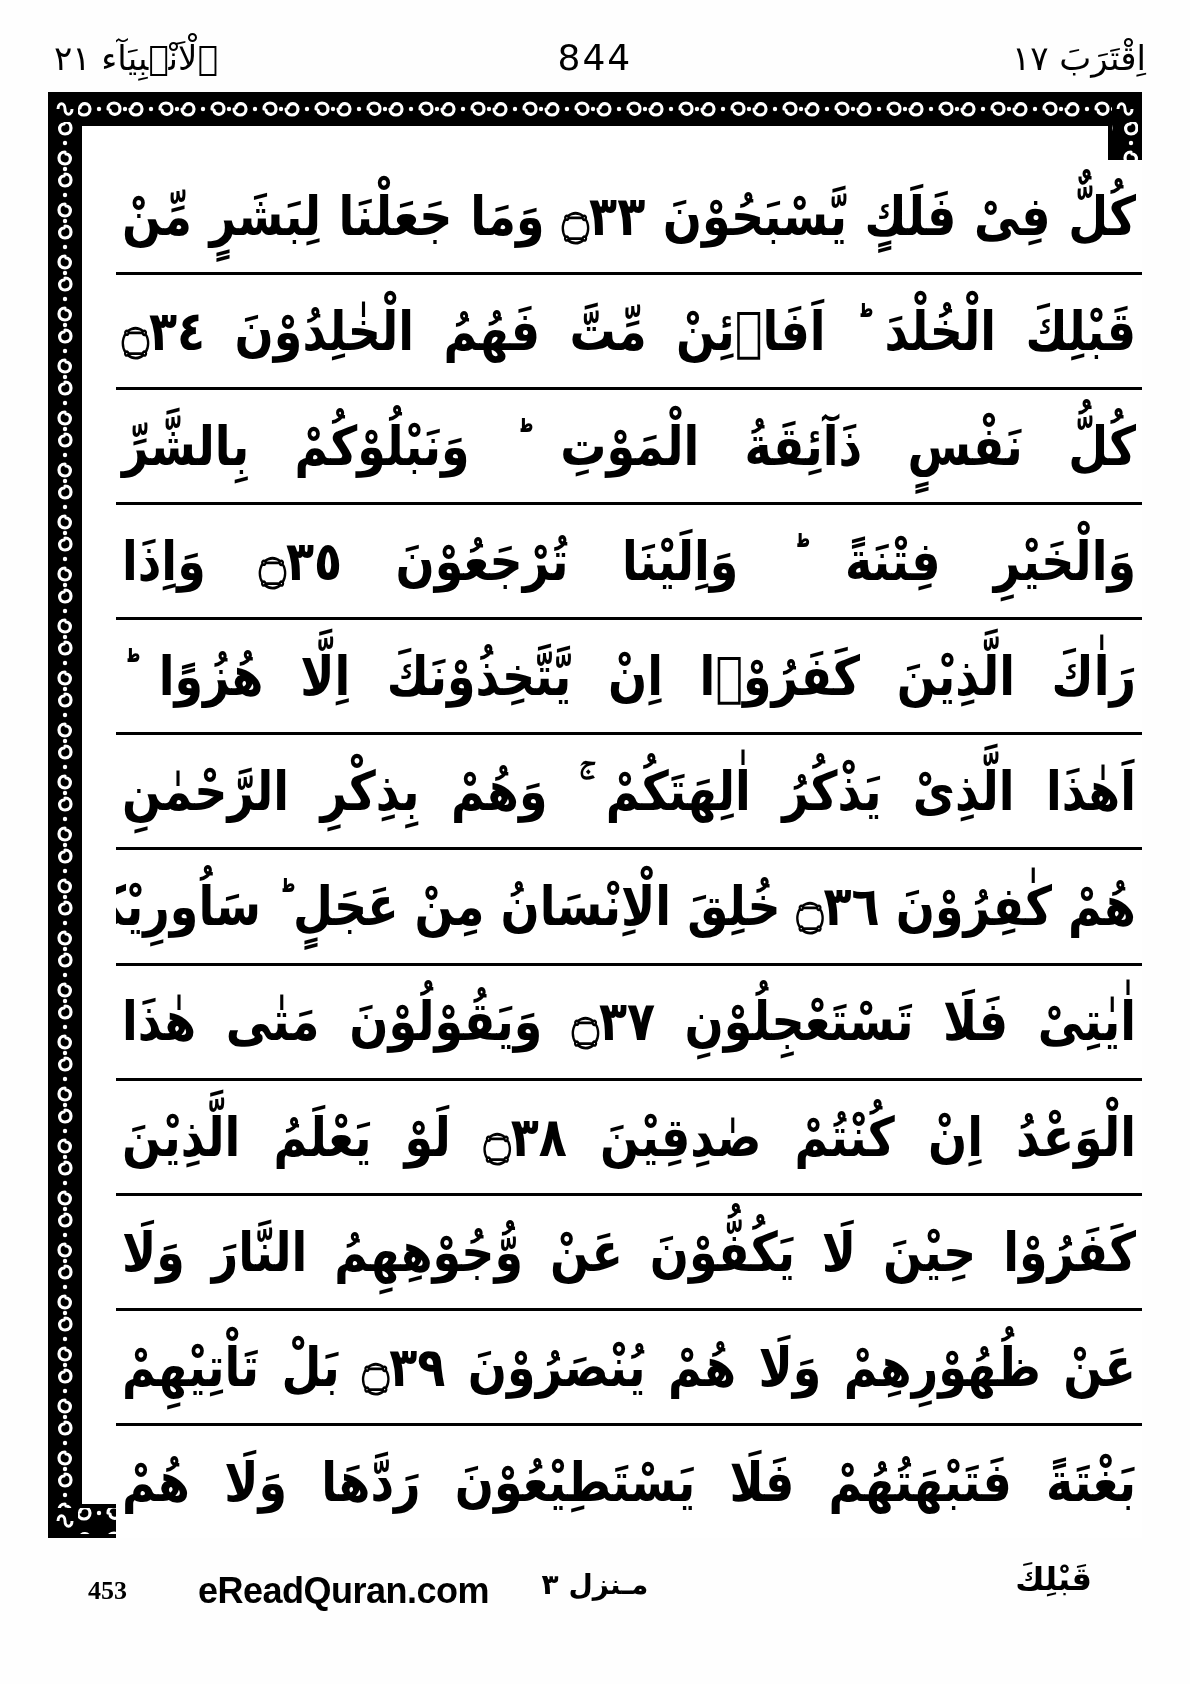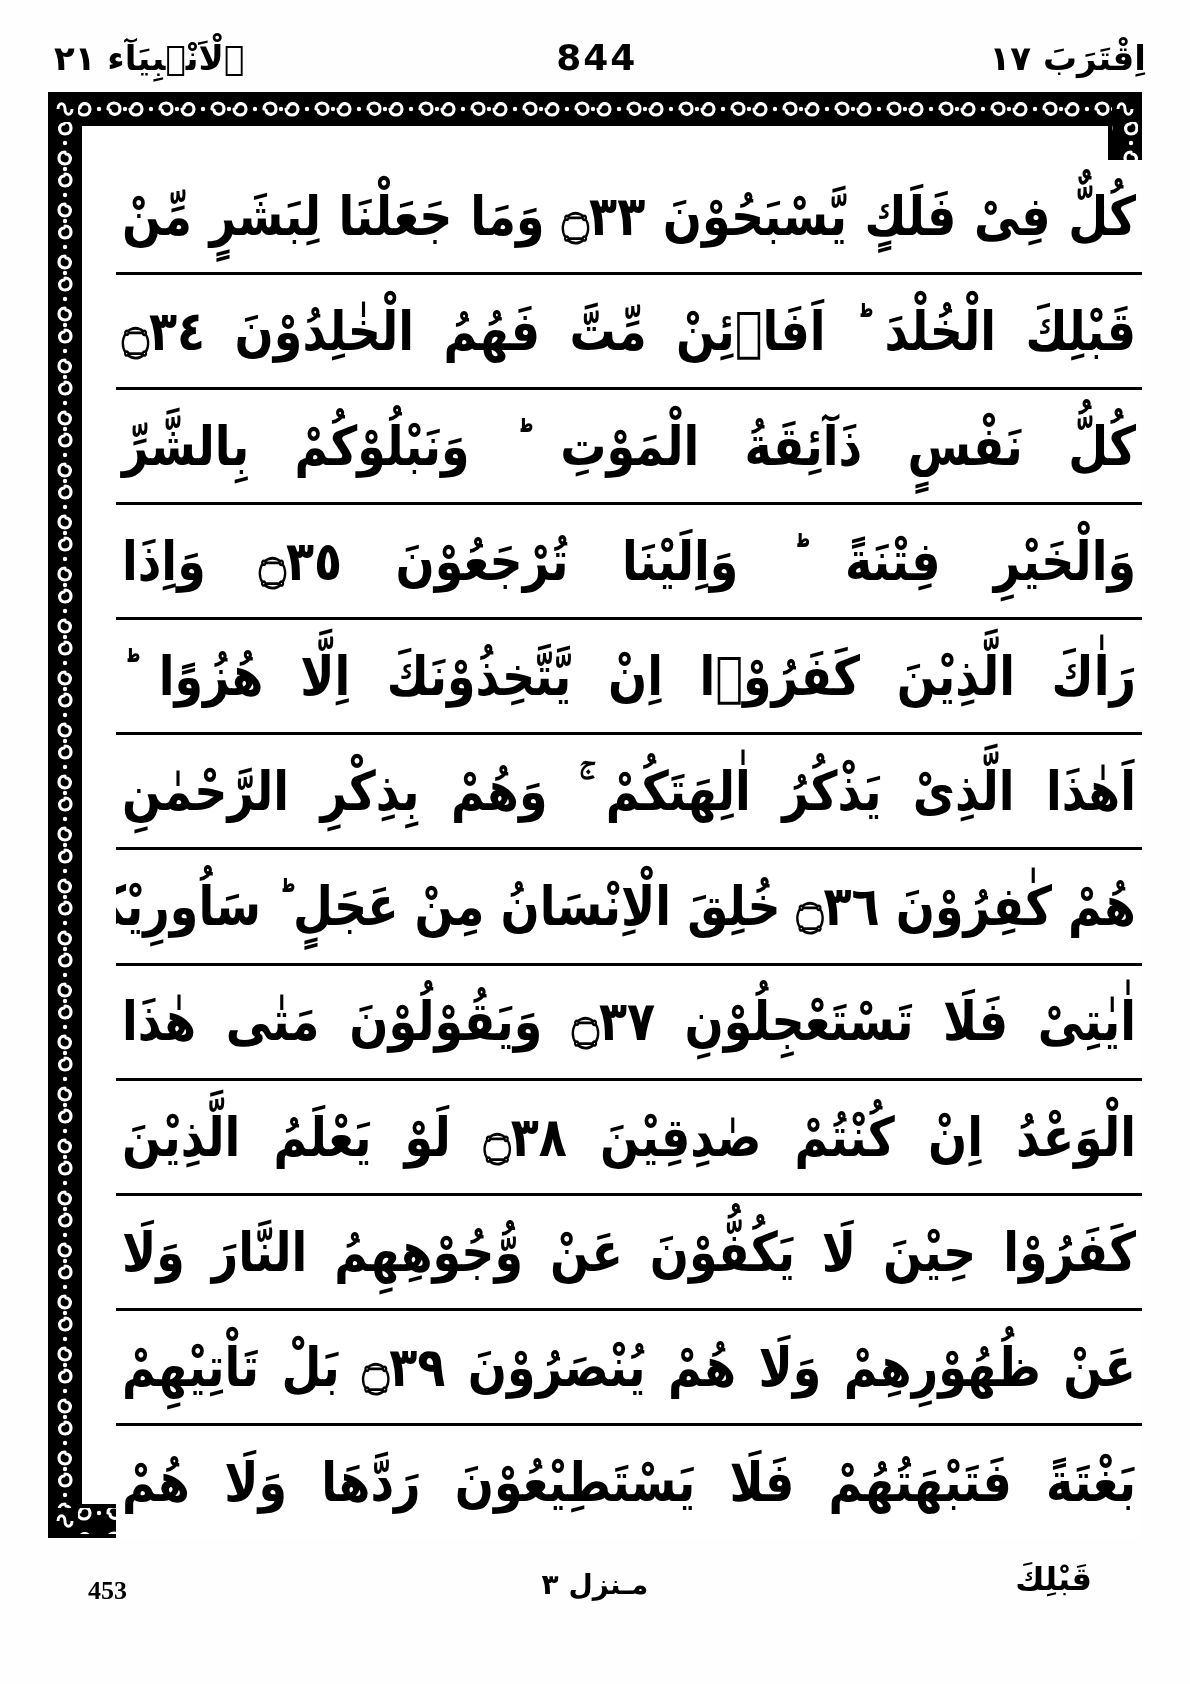--- a/index.html
+++ b/index.html
@@ -31,21 +31,21 @@
     right: 36px;
     height: 64px;
     display: flex;
     align-items: center;
     justify-content: space-between;
     direction: rtl;
   }
   .hdr-item {
     font-family: "DejaVu Sans", sans-serif;
     font-size: 34px;
-    font-weight: 700;
+    font-weight: 400;
     line-height: 1;
     white-space: nowrap;
     letter-spacing: 0.5px;
   }
   .hdr-juz { padding-right: 8px; margin-left: 40px; }
   .hdr-page { font-size: 36px; letter-spacing: 2px; }
   .hdr-surah { padding-left: 14px; }
 
   
   .frame {
@@ -279,16 +279,17 @@
           <span class="ayah-text">بَغْتَةً فَتَبْهَتُهُمْ فَلَا يَسْتَطِيْعُوْنَ رَدَّهَا وَلَا هُمْ</span>
         </div>
 
       </div>
     </div>
   </div>
 
   <div class="page-footer">
     <div class="foot-left-word">قَبْلِكَ</div>
     <div class="foot-manzil">مـنزل ٣</div>
+    <div class="foot-brand">eReadQuran.com</div>
     <div class="foot-pageno">453</div>
   </div>
 
 </div>
 
 </body></html>

